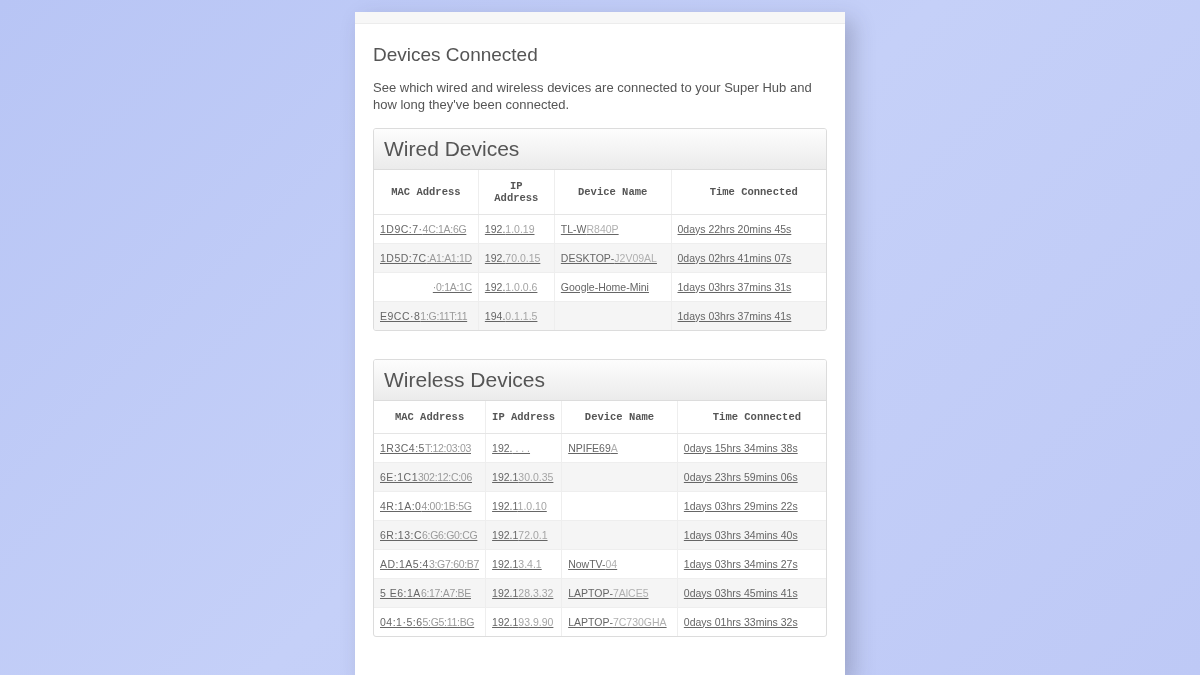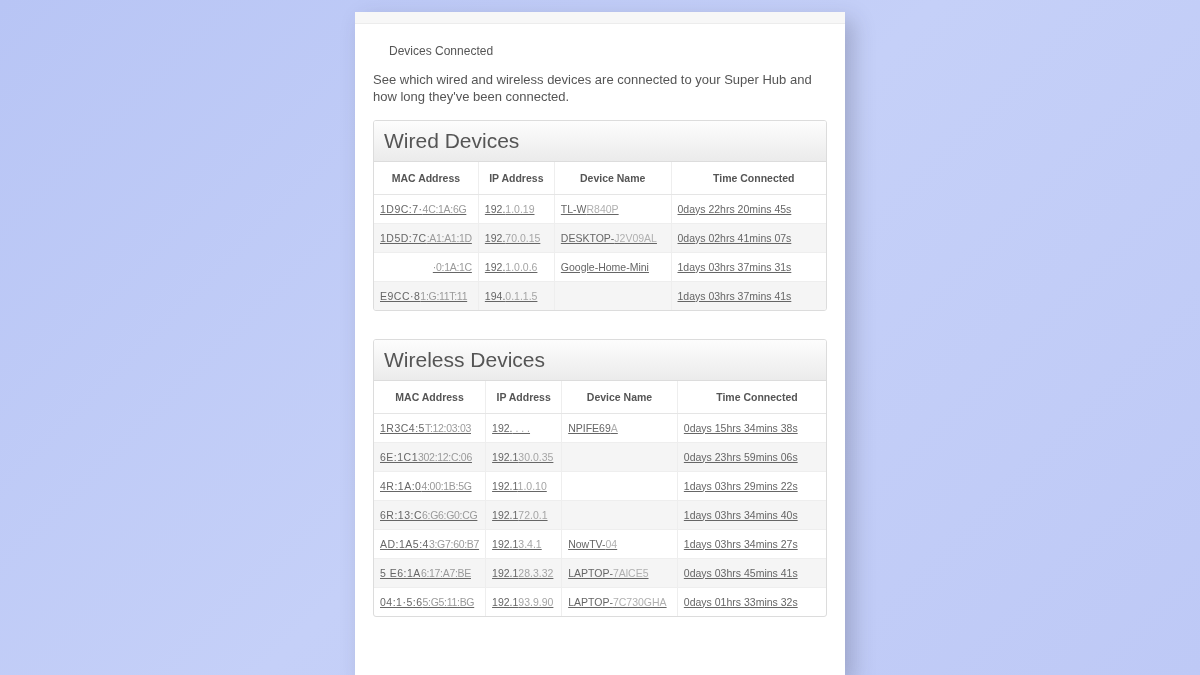--- a/index.html
+++ b/index.html
@@ -23,24 +23,24 @@
       height: 665px;
       overflow: hidden;
     }
     .topbar {
       height: 12px;
       margin: 0 -18px 18px -18px;
       background: #f7f7f7;
       border-bottom: 1px solid #ececec;
     }
     h2.page-title {
-      font-size: 12px;
+      font-size: 19px;
       font-weight: normal;
       color: #555;
-      margin: 20px 0 14px 16px;
+      margin: 20px 0 14px 0;
     }
     p.intro {
       font-size: 13px;
       color: #555;
       margin-bottom: 14px;
       line-height: 1.3;
     }
     .panel {
       border: 1px solid #dcdcdc;
       border-radius: 3px;
@@ -60,20 +60,21 @@
       font-size: 10.5px;
       color: #555;
     }
     thead th {
       text-align: center;
       font-weight: bold;
       padding: 10px 6px;
       border-bottom: 1px solid #e5e5e5;
       border-right: 1px solid #eeeeee;
       background: #ffffff;
+      font-family: Liberation Mono, monospace;
     }
     thead th:last-child { border-right: none; padding-left: 16px; }
     tbody td {
       padding: 8px 6px;
       border-bottom: 1px solid #eeeeee;
       border-right: 1px solid #eeeeee;
       text-align: left;
       color: #666;
       white-space: nowrap;
       overflow: hidden;

